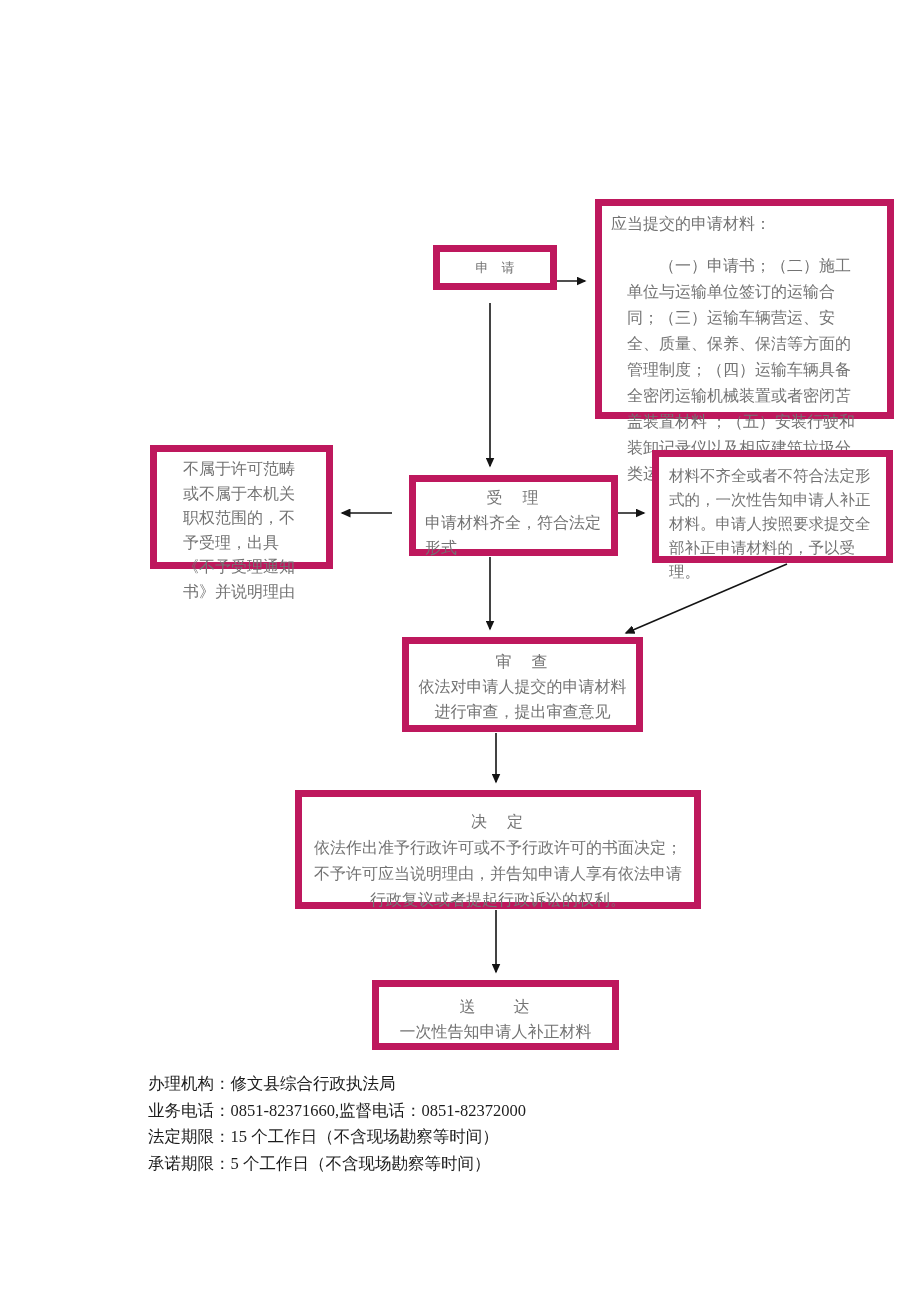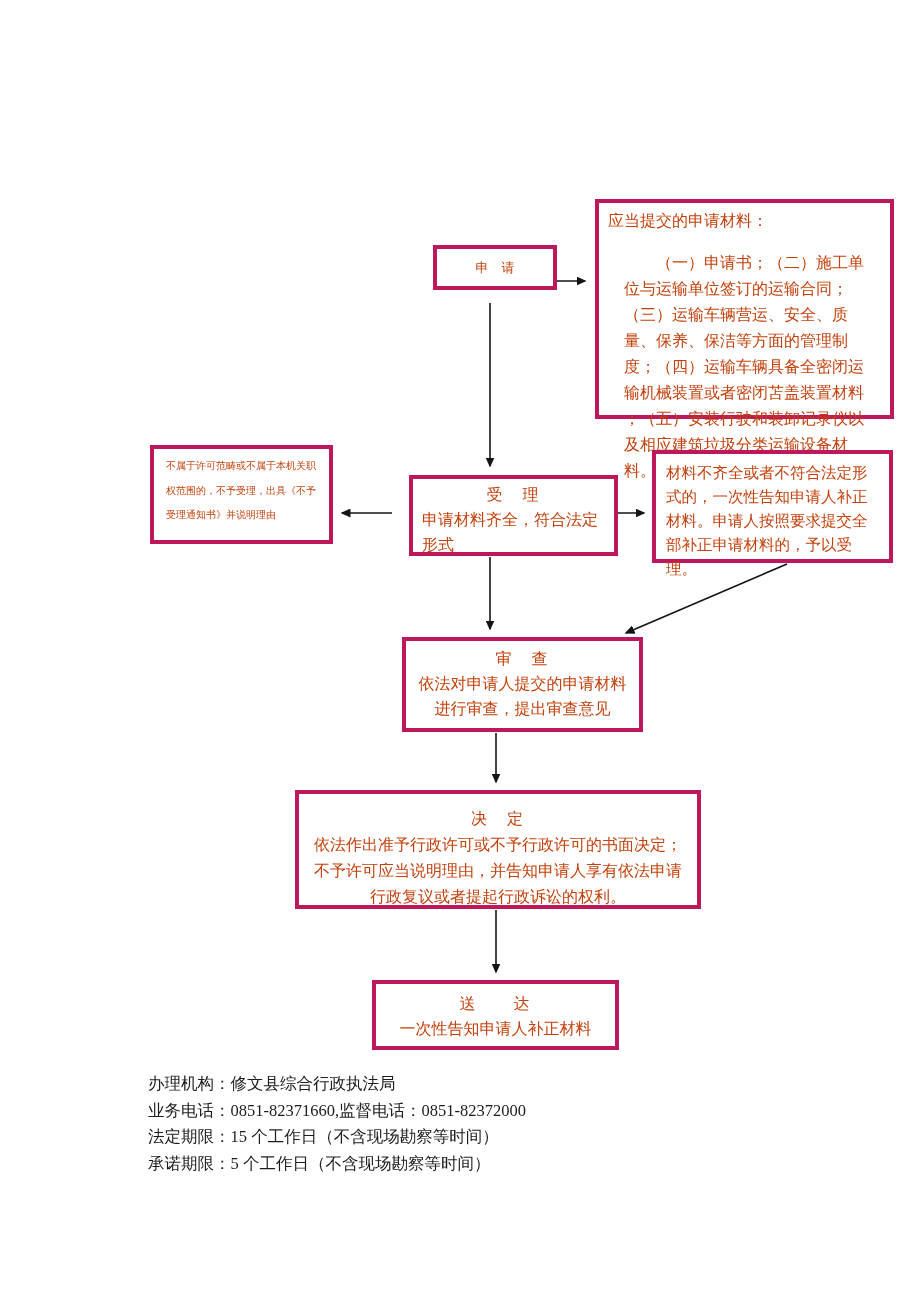--- a/index.html
+++ b/index.html
@@ -26,48 +26,48 @@
     top: 119px;
     font-size: 23px;
     font-weight: 500;
     color: #9c2420;
     letter-spacing: 1px;
     white-space: nowrap;
   }
   .box {
     position: absolute;
     box-sizing: border-box;
-    border: 4px solid #be185d;
+    border: 7px solid #be185d;
     background: #ffffff;
     font-size: 16px;
     line-height: 25px;
-    color: #c2410c;
+    color: #737373;
   }
   .box-apply {
     left: 433px; top: 245px; width: 124px; height: 45px;
     display: flex; align-items: center; justify-content: center;
     font-size: 13px;
   }
   .box-materials {
     left: 595px; top: 199px; width: 299px; height: 220px;
     padding: 5px 9px;
     line-height: 26px;
   }
   .box-materials .indent { text-indent: 2em; margin: 16px; }
   .box-materials p { margin: 0; }
   .box-accept {
     left: 393px; top: 475px; width: 209px; height: 81px;
     padding: 3px 9px;
     margin-left: 16px;
   }
   .box-accept .box-title { text-align: center; }
   .box-notaccept {
-    left: 150px; top: 445px; width: 183px; height: 99px;
-    padding: 5px 12px;
-    font-size: 10px;
+    left: 150px; top: 445px; width: 183px; height: 124px;
+    padding: 5px 26px;
+    font-size: 16px;
     line-height: 24.5px;
   }
   .box-supplement {
     left: 652px; top: 450px; width: 241px; height: 113px;
     padding: 7px 10px;
     font-size: 15.5px;
     line-height: 24px;
   }
   .box-review {
     left: 378px; top: 637px; width: 241px; height: 95px;

